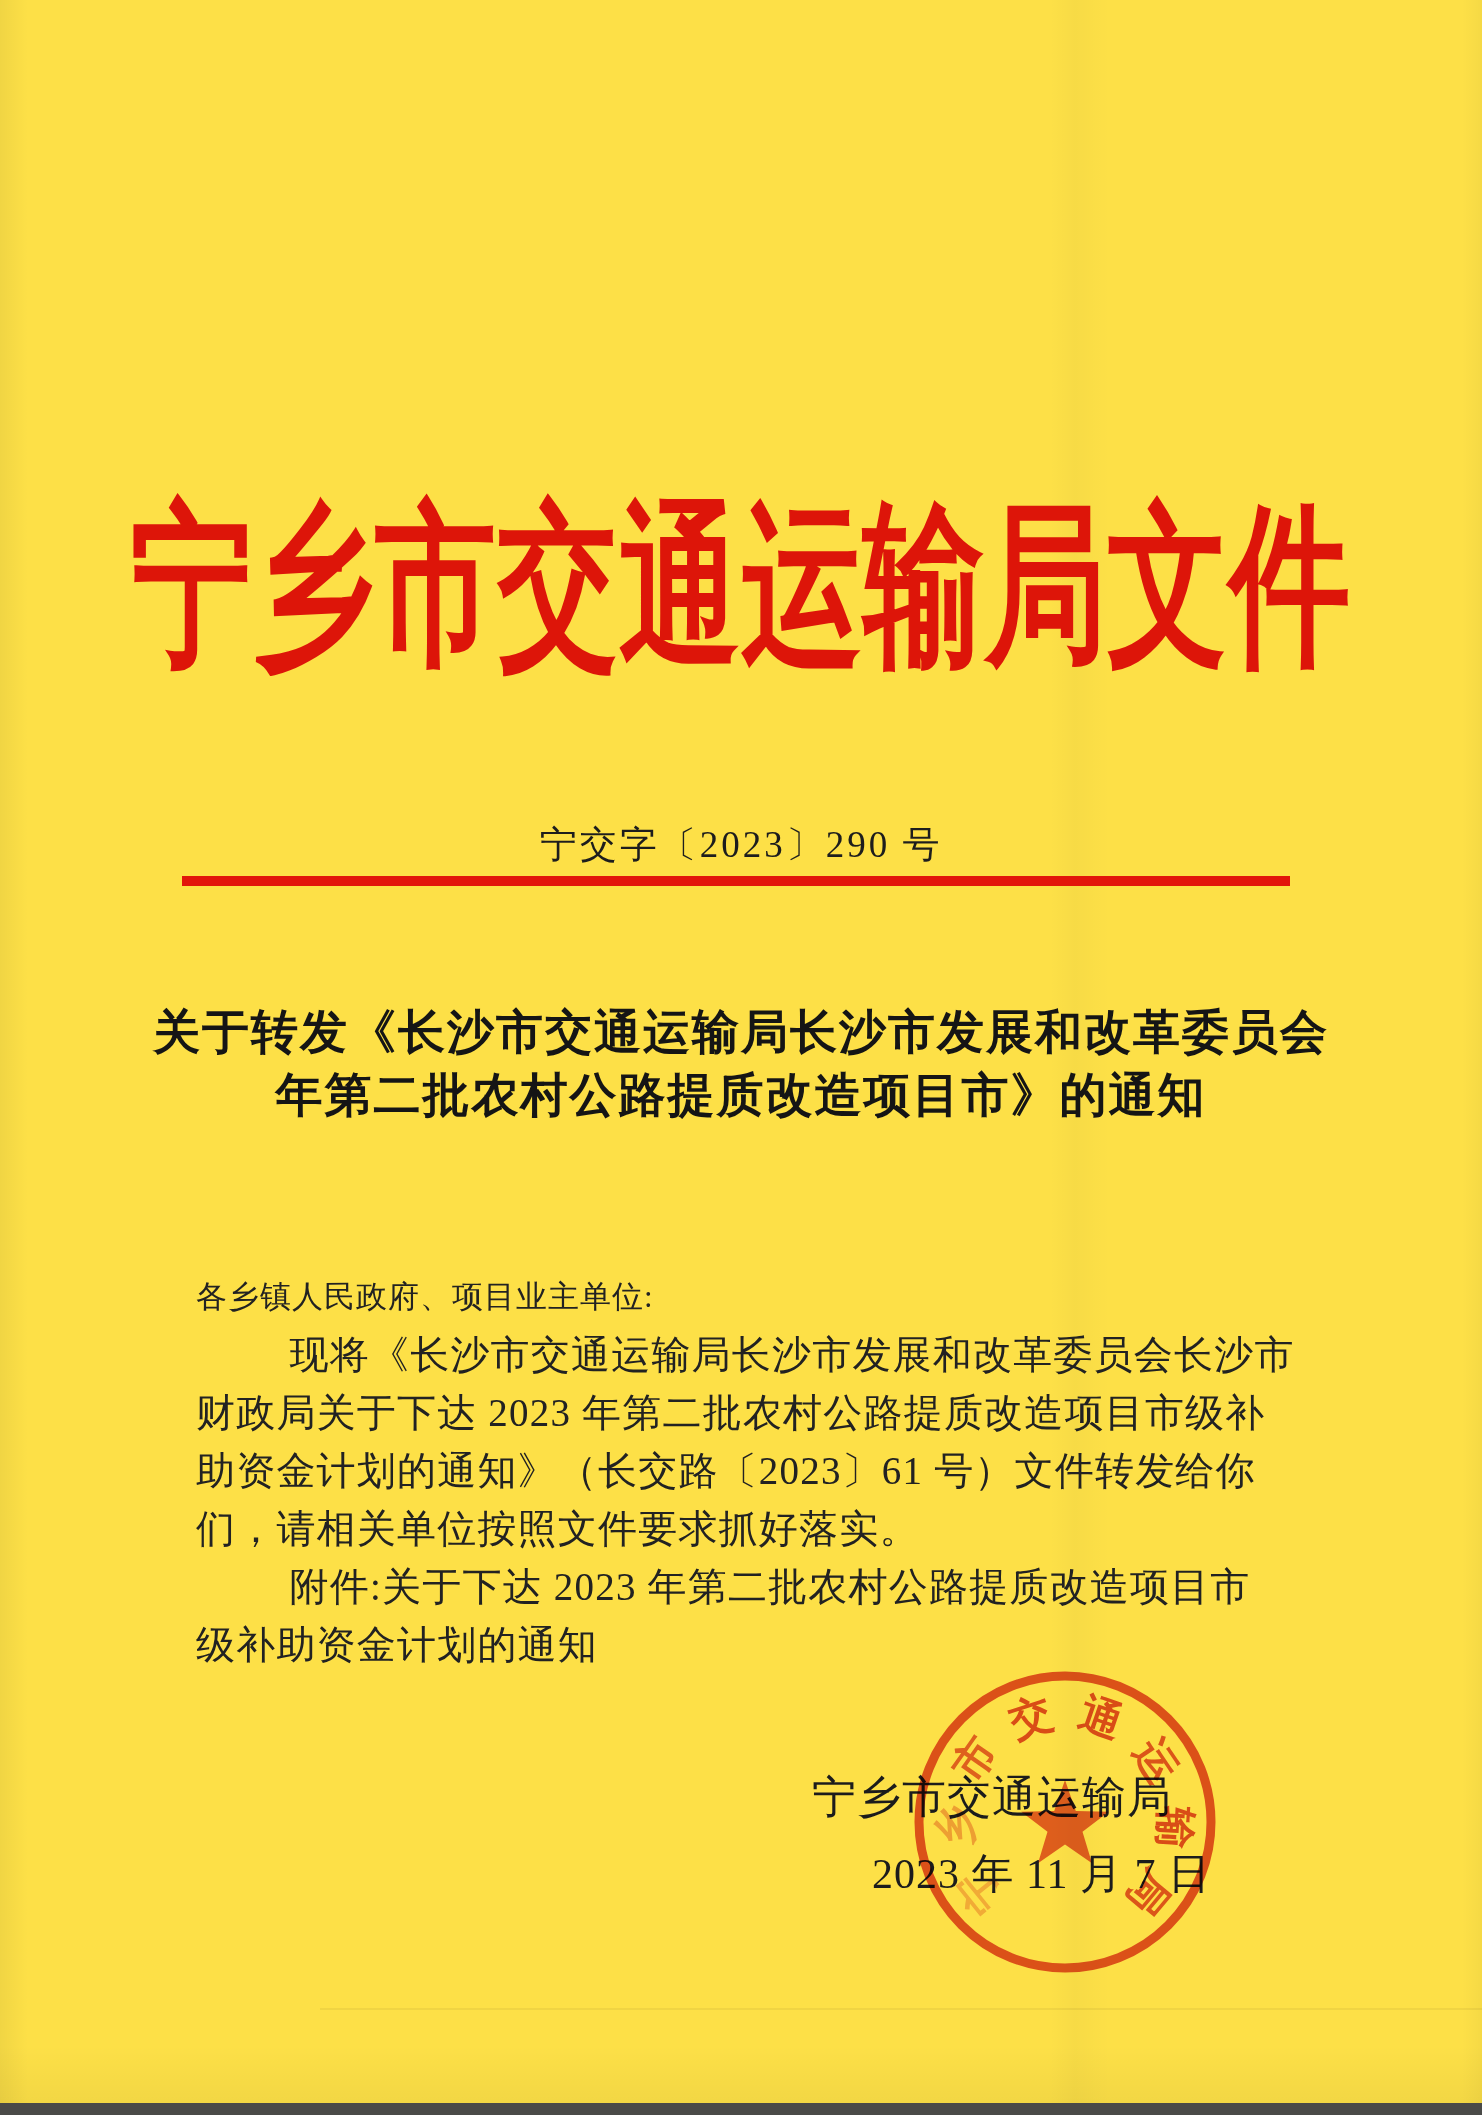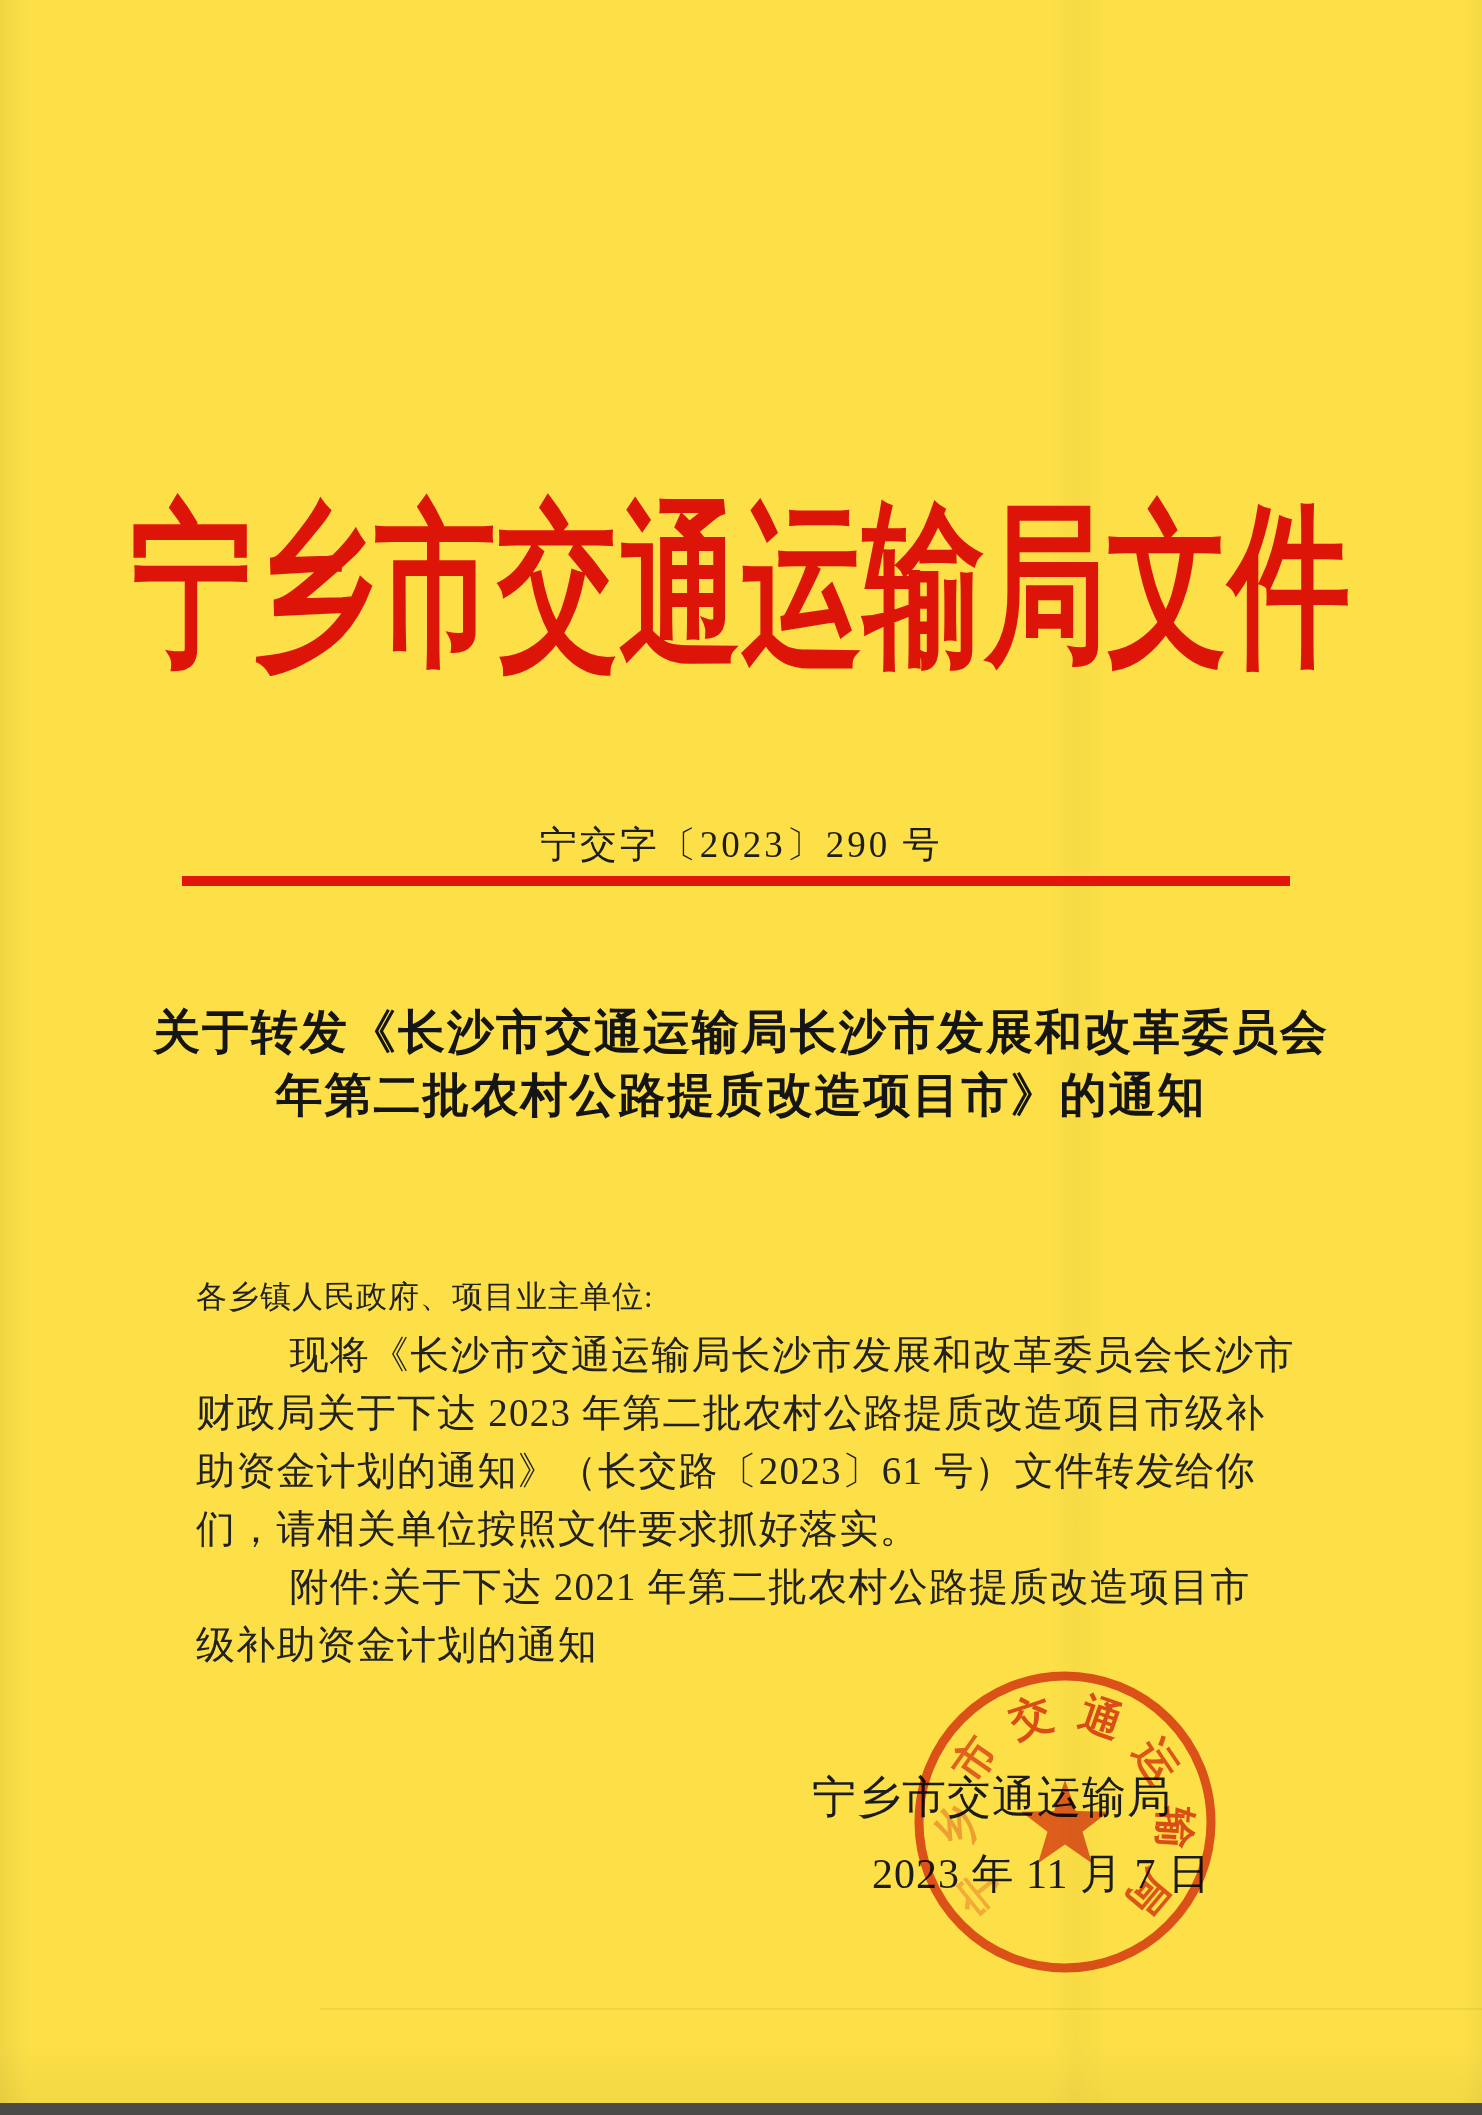--- a/index.html
+++ b/index.html
@@ -121,21 +121,21 @@
     <div>年第二批农村公路提质改造项目市》的通知</div>
   </div>
 
   <div class="salutation">各乡镇人民政府、项目业主单位:</div>
 
   <div class="body-text">
     <div class="line indent">现将《长沙市交通运输局长沙市发展和改革委员会长沙市</div>
     <div class="line">财政局关于下达 2023 年第二批农村公路提质改造项目市级补</div>
     <div class="line">助资金计划的通知》（长交路〔2023〕61 号）文件转发给你</div>
     <div class="line">们，请相关单位按照文件要求抓好落实。</div>
-    <div class="line indent">附件:关于下达 2021 年第二批农村公路提质改造项目市</div>
+    <div class="line indent">附件:关于下达 2023 年第二批农村公路提质改造项目市</div>
     <div class="line">级补助资金计划的通知</div>
   </div>
 
   <div class="signature">宁乡市交通运输局</div>
 
   <div class="sig-date">2023 年 11 月 7 日</div>
 
   <svg class="seal" viewBox="0 0 320 320" aria-hidden="true">
     <circle cx="160" cy="160" r="146" fill="none" stroke="#d8463c" stroke-width="9" opacity="0.88"></circle>
     <polygon transform="translate(160,164)" points="0,-46 10.8,-14.9 43.8,-14.2 17.5,5.7 27,37.2 0,18.4 -27,37.2 -17.5,5.7 -43.8,-14.2 -10.8,-14.9" fill="#d8463c" opacity="0.8"></polygon>

